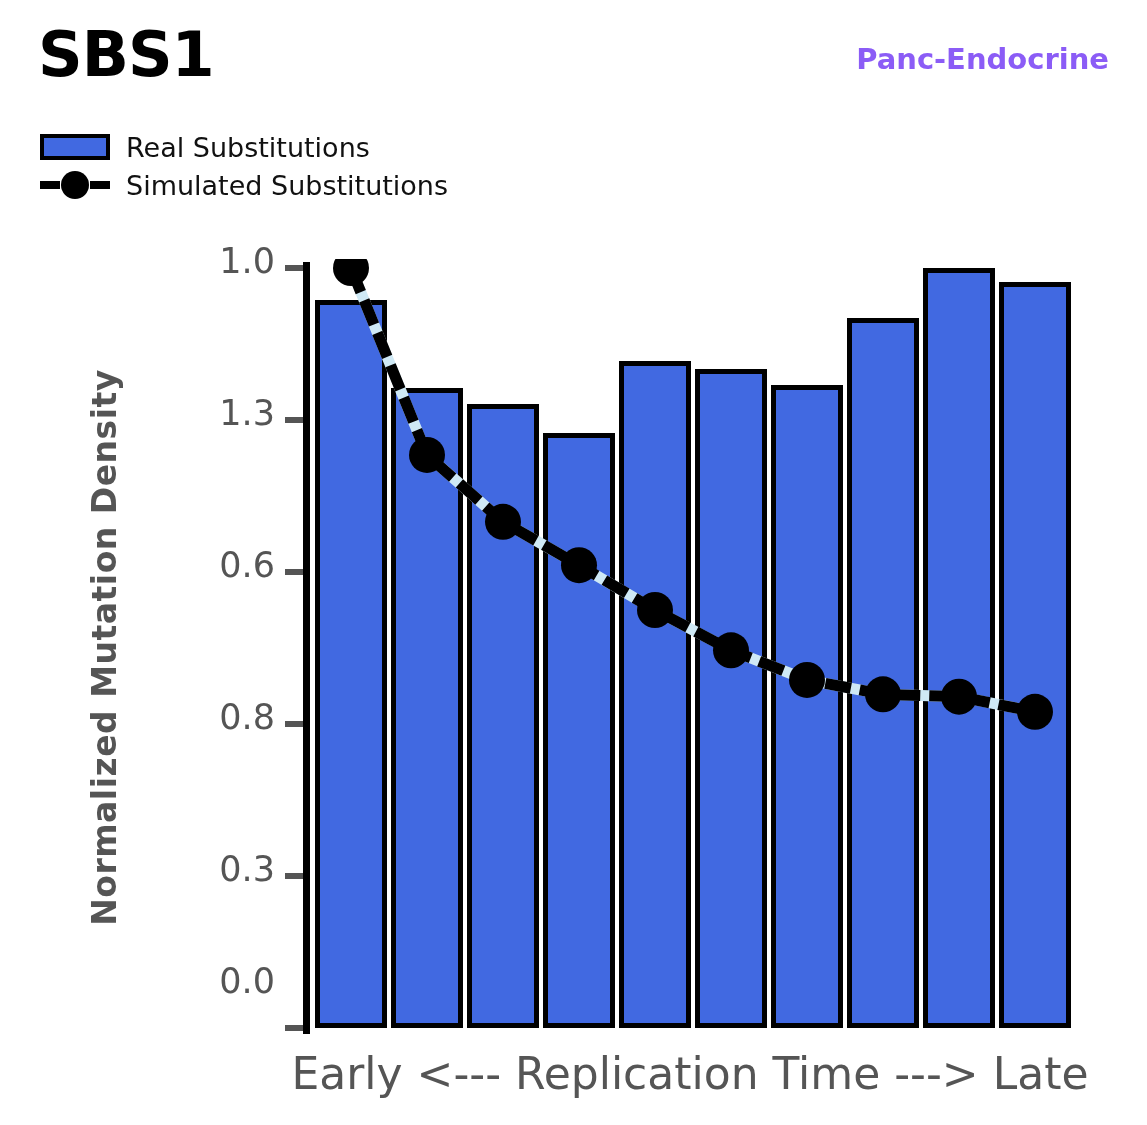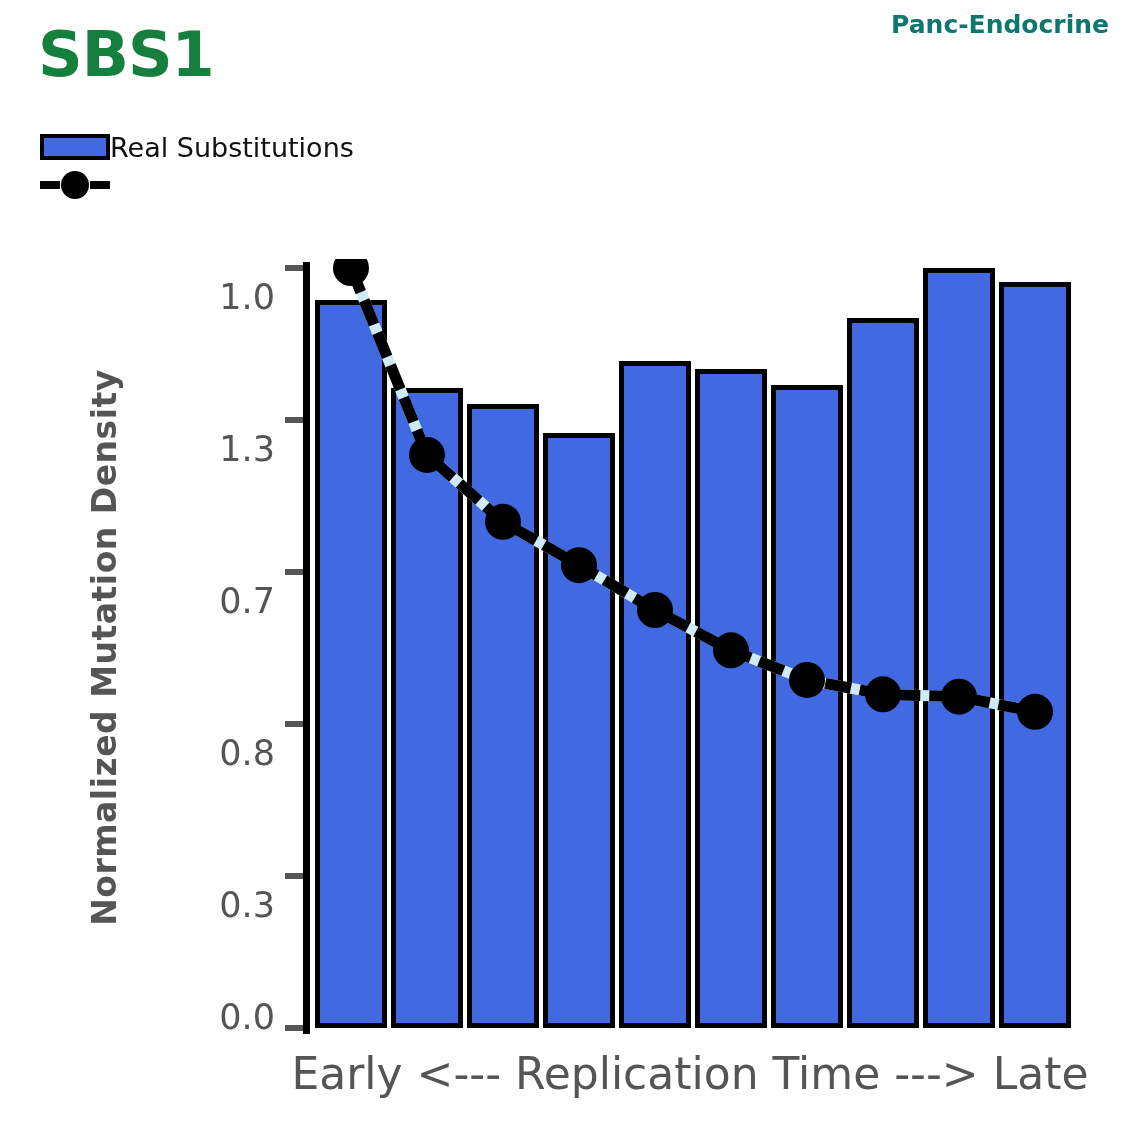--- a/index.html
+++ b/index.html
@@ -1,26 +1,26 @@
 <!DOCTYPE html>
 <html><head>
 <meta charset="utf-8">
 <style>
   html,body{margin:0;padding:0;background:#ffffff;}
   body{width:1147px;height:1125px;position:relative;overflow:hidden;
        font-family:"DejaVu Sans","Liberation Sans",sans-serif;}
 
   #page-title{
     position:absolute;left:38px;top:24px;
-    font-size:62px;font-weight:bold;color:#15803d;
+    font-size:62px;font-weight:bold;color:#000000;
     letter-spacing:-1px;line-height:1;
   }
   #cohort-label{
-    position:absolute;right:38px;top:10px;
-    font-size:25px;font-weight:bold;color:#0f766e;
+    position:absolute;right:38px;top:42px;
+    font-size:29px;font-weight:bold;color:#8b5cf6;
   }
 
   #legend{position:absolute;left:40px;top:128px;}
   .legend-row{display:flex;align-items:center;height:38px;}
   .legend-swatch-bar{
     width:70px;height:26px;background:#4169E1;
     border:4px solid #000000;box-sizing:border-box;
   }
   .legend-swatch-line{
     width:70px;height:26px;position:relative;
@@ -28,21 +28,21 @@
   .legend-swatch-line .seg{
     position:absolute;top:9px;height:8px;background:#000;
   }
   .legend-swatch-line .seg.a{left:0;width:20px;}
   .legend-swatch-line .seg.b{left:50px;width:20px;}
   .legend-swatch-line .dot{
     position:absolute;left:21px;top:-1px;width:28px;height:28px;
     border-radius:50%;background:#000000;
   }
   .legend-text{
-    font-size:27px;color:#111111;font-weight:normal;
+    margin-left:16px;font-size:27px;color:#111111;font-weight:normal;
   }
 
   #plot-wrap{position:absolute;left:0;top:0;width:1147px;height:1125px;}
 
   #ylabel{
     position:absolute;
     left:-246px; top:628px;
     width:700px;
     transform:rotate(-90deg);
     transform-origin:center center;
@@ -51,21 +51,21 @@
     letter-spacing:0.5px;
   }
   #xlabel{
     position:absolute;left:250px;top:1048px;width:880px;
     text-align:center;font-size:44px;font-weight:normal;color:#555555;
     letter-spacing:0px;
   }
 
   .ytick-label{
     position:absolute;right:0;width:110px;text-align:right;
-    font-size:35px;color:#555555;line-height:1;margin-top:36px;
+    font-size:35px;color:#555555;line-height:1;
   }
   #ytick-labels{position:absolute;left:165px;top:0;width:110px;height:1125px;}
 
   .ytick-mark{position:absolute;left:0;width:20px;height:6px;background:#555555;}
   #ytick-marks{position:absolute;left:285px;top:0;width:20px;height:1125px;}
 
   #yaxis-spine{
     position:absolute;left:303px;top:262px;width:7px;height:772px;background:#000000;
   }
 
@@ -86,32 +86,33 @@
   <div class="legend-row">
     <span class="legend-swatch-bar"></span>
     <span class="legend-text">Real Substitutions</span>
   </div>
   <div class="legend-row">
     <span class="legend-swatch-line">
       <span class="seg a"></span>
         <span class="seg b"></span>
         <span class="dot"></span>
     </span>
+    <span class="legend-text">Simulated Substitutions</span>
   </div>
 </div>
 
 <div id="plot-wrap">
 
   <div id="ylabel">Normalized Mutation Density</div>
 
   <div id="ytick-labels">
       <div class="ytick-label" style="top: 964px;">0.0</div>
       <div class="ytick-label" style="top: 852px;">0.3</div>
       <div class="ytick-label" style="top: 700px;">0.8</div>
-      <div class="ytick-label" style="top: 548px;">0.7</div>
+      <div class="ytick-label" style="top: 548px;">0.6</div>
       <div class="ytick-label" style="top: 396px;">1.3</div>
       <div class="ytick-label" style="top: 244px;">1.0</div>
     </div>
   <div id="ytick-marks">
       <div class="ytick-mark" style="top: 1025px;"></div>
       <div class="ytick-mark" style="top: 873px;"></div>
       <div class="ytick-mark" style="top: 721px;"></div>
       <div class="ytick-mark" style="top: 569px;"></div>
       <div class="ytick-mark" style="top: 417px;"></div>
       <div class="ytick-mark" style="top: 265px;"></div>

